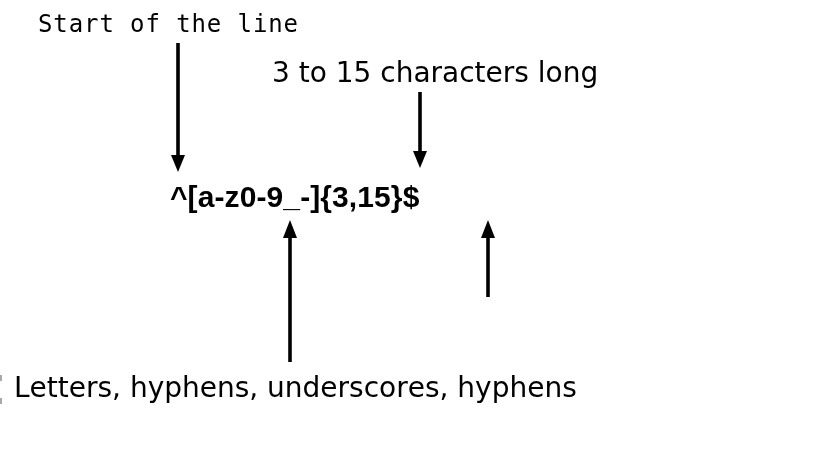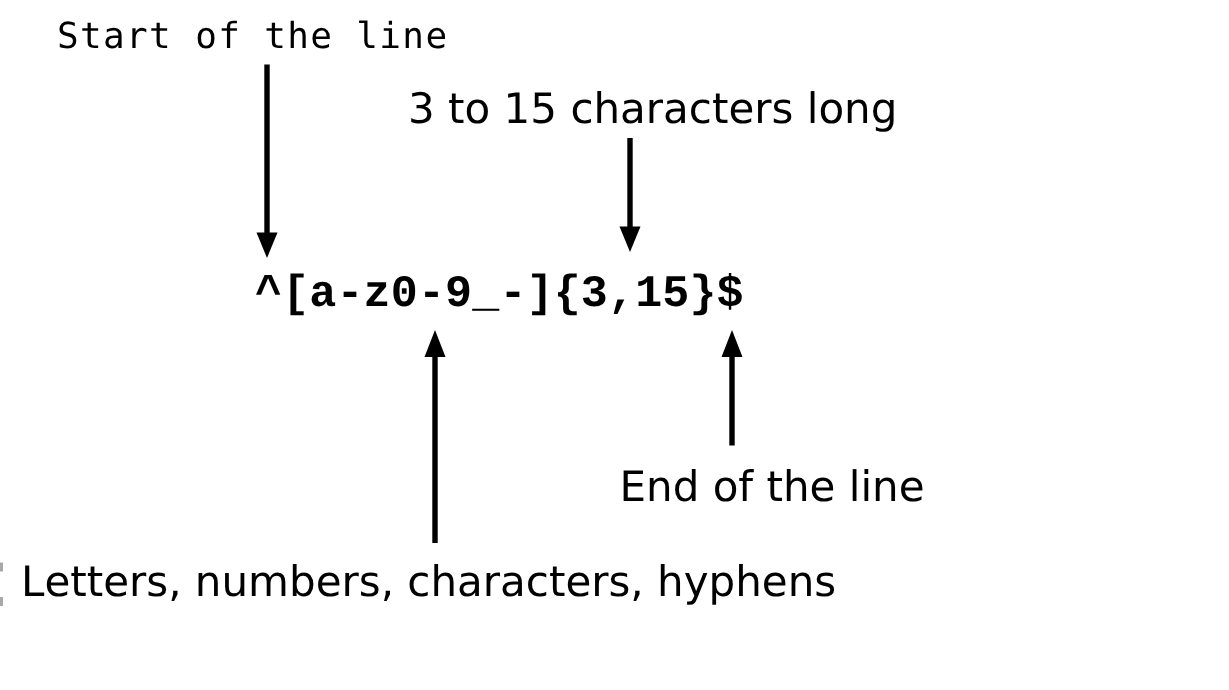--- a/index.html
+++ b/index.html
@@ -28,21 +28,21 @@
   }
   .sans {
     font-family: "DejaVu Sans", "Liberation Sans", sans-serif;
     font-size: 28px;
   }
   .regex {
     position: absolute;
     color: #000000;
     white-space: pre;
     line-height: 1;
-    font-family: Liberation Mono, monospace;
+    font-family: Liberation Sans, sans-serif;
     font-weight: bold;
     font-size: 30px;
     letter-spacing: 0.1px;
   }
   svg.arrows {
     position: absolute;
     left: 0;
     top: 0;
     width: 819px;
     height: 460px;
@@ -68,23 +68,22 @@
 <body>
 
 <div class="canvas">
 
   <div class="label mono" style="left:38px; top:12px">Start of the line</div>
 
   <div class="label sans" style="left:272px; top:59px">3 to 15 characters long</div>
 
   <div class="regex" style="left:170px; top:182px">^[a-z0-9_-]{3,15}$</div>
 
-  <div class="label sans" style="left:413px; top:311px">End of the line</div>
 
-  <div class="label sans" style="left:14px; top:374px">Letters, numbers, characters, hyphens</div>
+  <div class="label sans" style="left:14px; top:374px">Letters, hyphens, underscores, hyphens</div>
 
   <svg class="arrows" viewBox="0 0 819 460">
     <g>
       <line x1="178" y1="43" x2="178" y2="157"></line>
       <polygon points="171,155 185,155 178,172"></polygon>
     </g>
     <g>
       <line x1="420" y1="92" x2="420" y2="153"></line>
       <polygon points="413,151 427,151 420,168"></polygon>
     </g>

